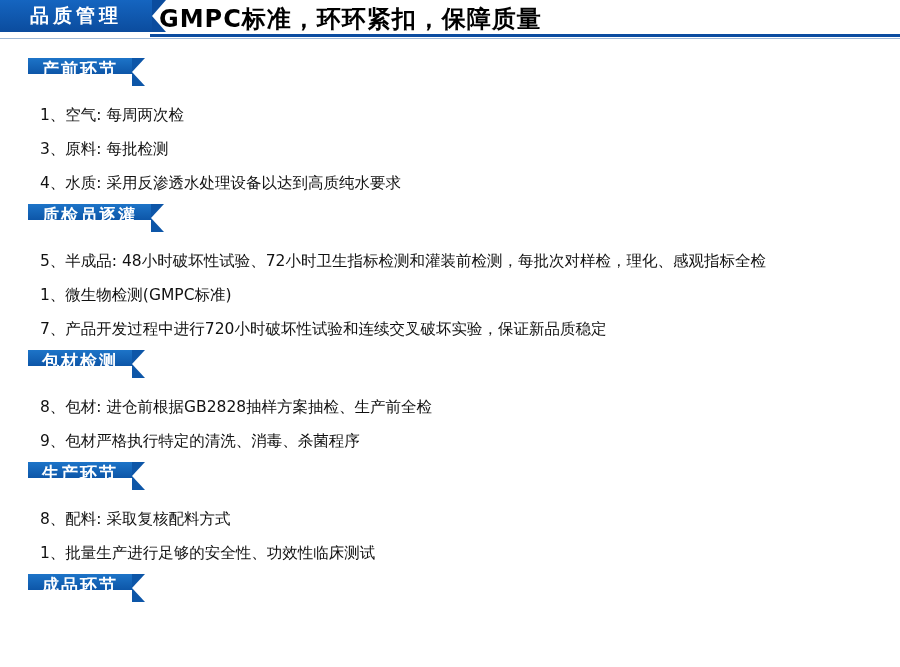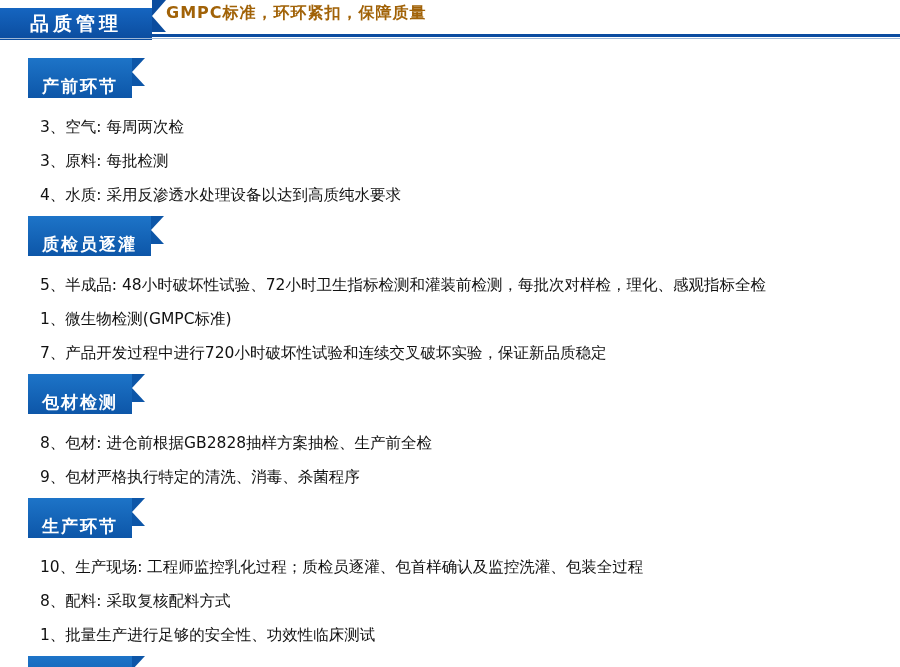--- a/index.html
+++ b/index.html
@@ -17,21 +17,21 @@
 
   
   .header {
     position: relative;
     height: 42px;
     width: 900px;
   }
   .header-tab {
     position: absolute;
     left: 0;
-    top: 8px;
+    top: 0;
     height: 32px;
     width: 152px;
     background: linear-gradient(to bottom, #1565c0, #0b4c9e);
     display: flex;
     align-items: center;
     justify-content: center;
   }
   .header-tab-label {
     color: #ffffff;
     font-size: 19px;
@@ -44,25 +44,25 @@
     left: 152px;
     top: 0;
     width: 0;
     height: 0;
     border-top: 16px solid #0b4c9e;
     border-bottom: 16px solid #0b4c9e;
     border-right: 14px solid transparent;
   }
   .header-title {
     position: absolute;
-    left: 166px;
+    left: 159px;
     top: 3px;
-    font-size: 16px;
+    font-size: 24px;
     font-weight: bold;
-    color: #a16207;
+    color: #000000;
     font-family: "DejaVu Sans", "Liberation Sans", sans-serif;
     letter-spacing: 1px;
   }
   .header-rule {
     position: absolute;
     left: 150px;
     top: 34px;
     width: 750px;
     height: 3px;
     background: #0b4ca0;
@@ -78,25 +78,25 @@
 
   
   .content {
     padding: 16px 0 0 0;
   }
 
   .section {
     margin-bottom: 4px;
   }
   .section-head-box {
-    height: 28px;
+    height: 16px;
     background: linear-gradient(to bottom, #1d74c8, #0d56a8);
     display: flex;
-    align-items: flex-end;
-    padding: 12px 14px 0 14px;
+    align-items: flex-start;
+    padding: 0 14px 0 14px;
   }
   .section-head-wrap {
     display: flex;
     align-items: stretch;
     margin-left: 28px;
     margin-bottom: 12px;
   }
   .section-head-label {
     color: #ffffff;
     font-size: 17px;
@@ -143,21 +143,21 @@
 <div class="content">
 
   <div class="section">
     <div class="section-head-wrap">
       <div class="section-head-box">
         <span class="section-head-label">产前环节</span>
       </div>
       <div class="section-head-arrow"></div>
     </div>
     <ul class="items">
-      <li class="item">3、空气: 每周两次检</li>
+      <li class="item">1、空气: 每周两次检</li>
       <li class="item">3、原料: 每批检测</li>
       <li class="item">4、水质: 采用反渗透水处理设备以达到高质纯水要求</li>
     </ul>
   </div>
 
   <div class="section">
     <div class="section-head-wrap">
       <div class="section-head-box">
         <span class="section-head-label">质检员逐灌</span>
       </div>
@@ -184,21 +184,20 @@
   </div>
 
   <div class="section">
     <div class="section-head-wrap">
       <div class="section-head-box">
         <span class="section-head-label">生产环节</span>
       </div>
       <div class="section-head-arrow"></div>
     </div>
     <ul class="items">
-      <li class="item">10、生产现场: 工程师监控乳化过程；质检员逐灌、包首样确认及监控洗灌、包装全过程</li>
       <li class="item">8、配料: 采取复核配料方式</li>
       <li class="item">1、批量生产进行足够的安全性、功效性临床测试</li>
     </ul>
   </div>
 
   <div class="section">
     <div class="section-head-wrap">
       <div class="section-head-box">
         <span class="section-head-label">成品环节</span>
       </div>

